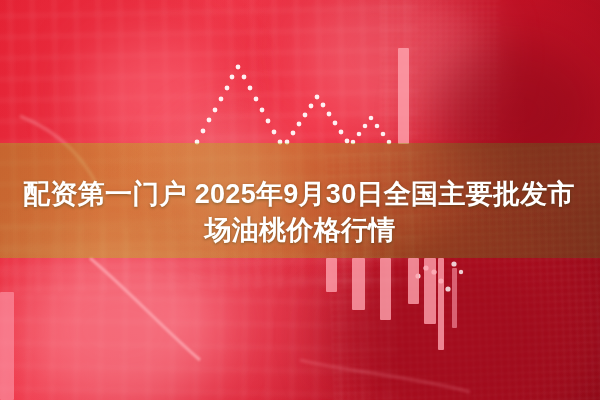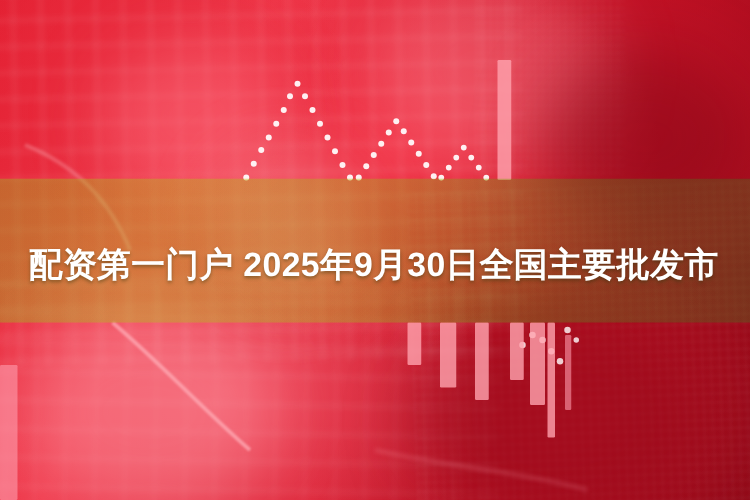--- a/index.html
+++ b/index.html
@@ -235,15 +235,16 @@
     <path d="M 90 258 C 130 292 165 330 200 360" fill="none" stroke="rgba(255,175,185,.72)" stroke-width="3" style="filter: blur(1px)"></path>
     <path d="M 20 116 C 60 132 88 160 104 200" fill="none" stroke="rgba(255,200,205,.30)" stroke-width="3" style="filter: blur(1.4px)"></path>
     <path d="M 300 360 C 350 372 420 378 470 392" fill="none" stroke="rgba(255,170,180,.22)" stroke-width="3" style="filter: blur(1.6px)"></path>
   </svg>
 
   <div class="band"></div>
   <div class="band-tint"></div>
 
   <div class="headline">
     <span class="l1">配资第一门户 2025年9月30日全国主要批发市</span>
+    <span class="l2">场油桃价格行情</span>
   </div>
 
 </div>
 
 </body></html>

